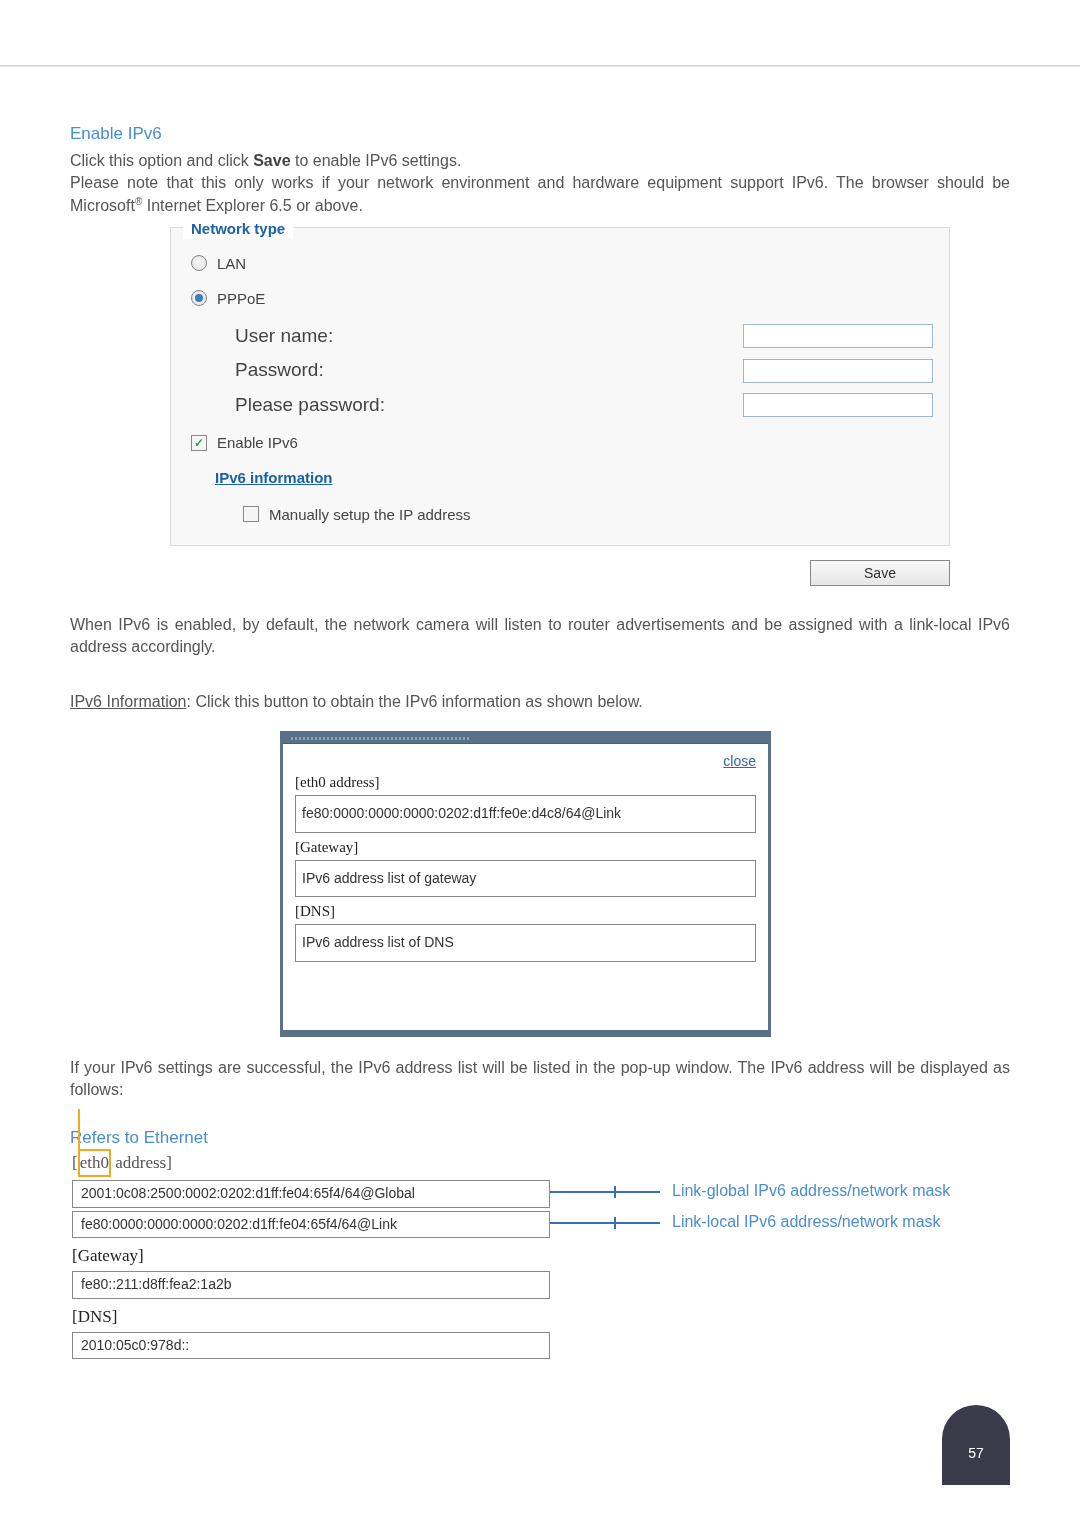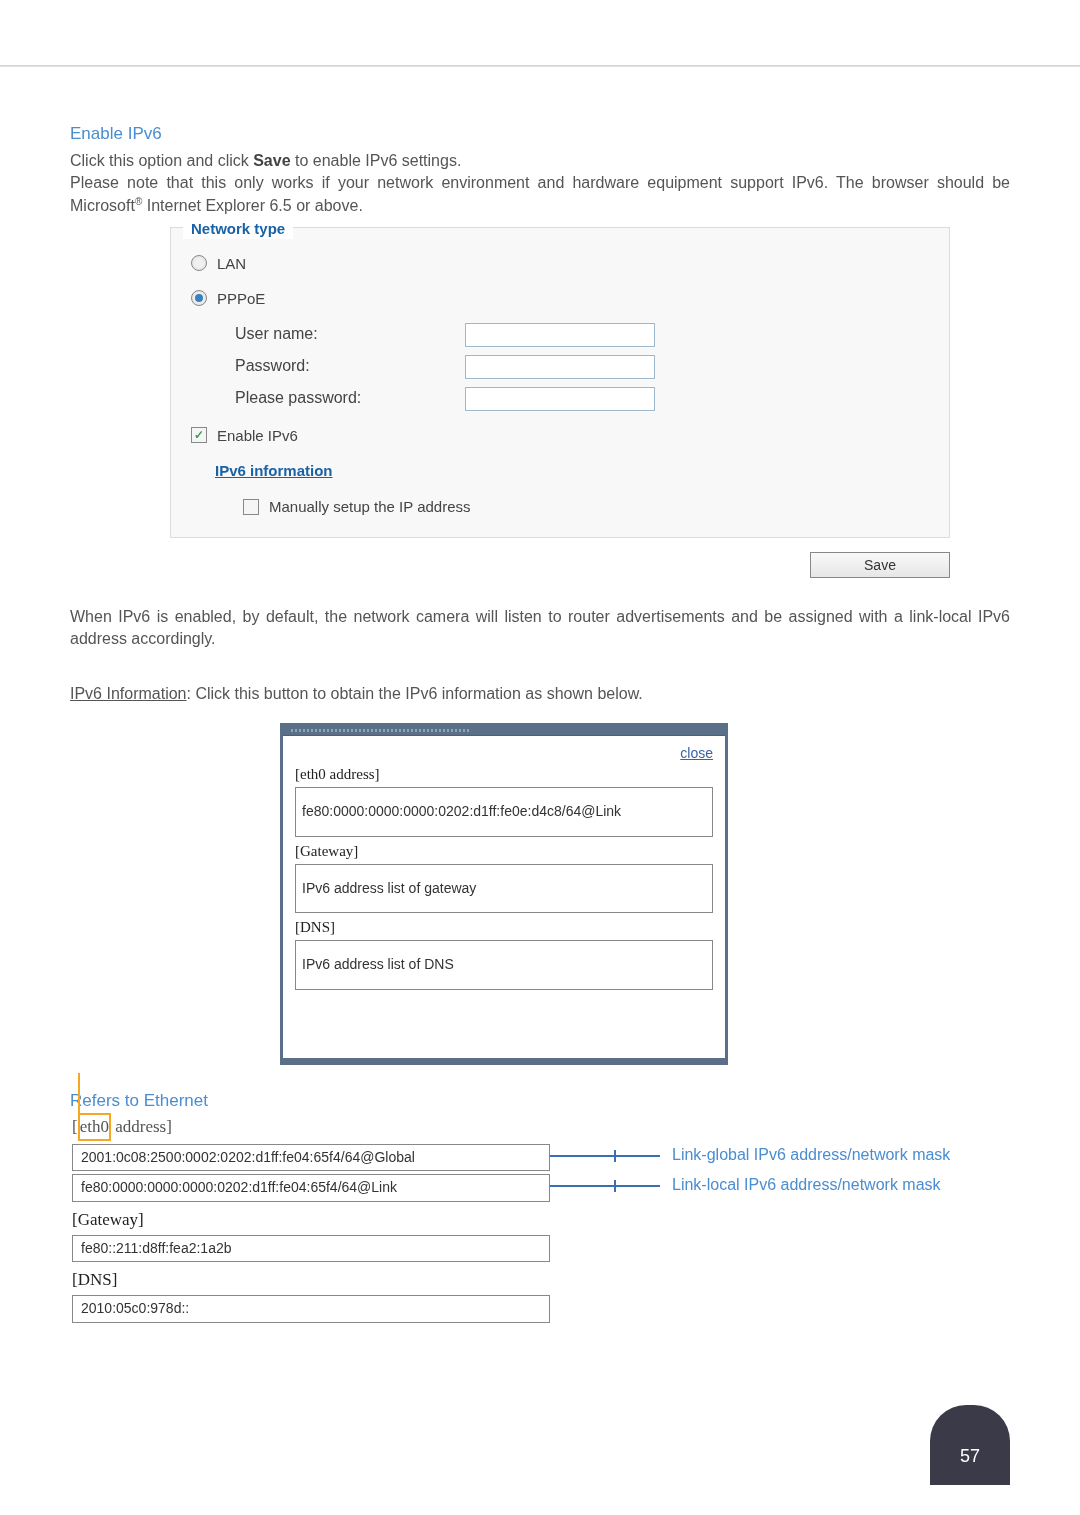--- a/index.html
+++ b/index.html
@@ -69,21 +69,21 @@
       width: 16px; height: 16px;
       border: 1px solid #888; margin-right: 10px;
       background: #f5f5f5;
       display: inline-flex; align-items: center; justify-content: center;
       font-size: 12px; color: #5a8;
     }
     .checkbox.checked::after { content: "✓"; color: #3a9a50; font-weight: bold; }
     .field-row {
       display: flex; align-items: center;
       margin: 8px 0 8px 48px;
-      font-size: 16px; color: #444;
+      font-size: 19px; color: #444; justify-content: space-between;
     }
     .field-label { width: 230px; }
     .text-input {
       width: 190px; height: 24px;
       border: 1px solid #a0b8cc;
       background: #fff;
     }
     .ipv6-info-link {
       color: #1a62a6;
       font-weight: bold;
@@ -99,21 +99,21 @@
     .save-btn-row { text-align: right; margin: 14px 60px 0 0; }
     .save-btn {
       width: 140px; height: 26px;
       border: 1px solid #888;
       background: linear-gradient(#f9f9f9, #e6e6e6);
       font-size: 14px; color: #333;
     }
     .ipv6-para { margin-top: 28px; }
     .underline-text { text-decoration: underline; }
     .popup {
-      width: 448px;
+      width: 491px;
       margin: 18px 0 20px 210px;
       border: 3px solid #5a6f88;
       background: #fff;
       padding: 8px 12px 18px 12px;
       font-family: "Times New Roman", serif;
       font-size: 15px;
       color: #222;
       position: relative;
     }
     .popup-top-strip {
@@ -133,21 +133,21 @@
       color: #3a62a6;
       text-decoration: underline;
       font-family: Arial, sans-serif;
       font-size: 14px;
       float: right;
       margin-top: 8px;
     }
     .popup-label { margin-top: 28px; }
     .popup-box {
       border: 1px solid #888;
-      padding: 14px 6px;
+      padding: 8px 6px;
       margin: 2px 0 4px 0;
       font-family: Arial, sans-serif;
       font-size: 14px;
       color: #333;
     }
     .popup-bottom-strip {
       height: 4px; background: #5a6f88;
       margin: 28px -12px -18px -12px;
     }
     .refers-heading {
@@ -196,30 +196,30 @@
       position: absolute;
       color: #4a8dd0;
       font-size: 16px;
       white-space: nowrap;
       text-align: right;
     }
     .page-tab {
       position: absolute;
       bottom: 30px;
       right: 70px;
-      width: 80px;
+      width: 68px;
       height: 80px;
       background: #3a3a48;
       border-radius: 36px 36px 0 0;
       display: flex;
       align-items: flex-end;
       justify-content: center;
-      padding-bottom: 18px;
+      padding-bottom: 24px;
       color: #fff;
-      font-size: 18px;
+      font-size: 14px;
     }
   </style>
 </head>
 <body>
 
 <div class="top-divider"></div>
 
 <div class="content">
 
   <div class="section-heading">Enable IPv6</div>
@@ -286,20 +286,21 @@
     <div class="popup-label">[eth0 address]</div>
     <div class="popup-box">fe80:0000:0000:0000:0202:d1ff:fe0e:d4c8/64@Link</div>
     <div class="popup-label" style="margin-top:2px;">[Gateway]</div>
     <div class="popup-box">IPv6 address list of gateway</div>
     <div class="popup-label" style="margin-top:2px;">[DNS]</div>
     <div class="popup-box">IPv6 address list of DNS</div>
     <div style="height:36px;"></div>
     <div class="popup-bottom-strip"></div>
   </div>
 
+  <div class="body-text">If your IPv6 settings are successful, the IPv6 address list will be listed in the pop-up window. The IPv6 address will be displayed as follows:</div>
 
   <div class="refers-heading">Refers to Ethernet</div>
 
   <div class="eth-diagram">
     <div class="vertical-line"></div>
 
     <div class="eth0-label">
       <span>[</span><span class="eth0-highlight">eth0</span><span> address]</span>
     </div>
 

